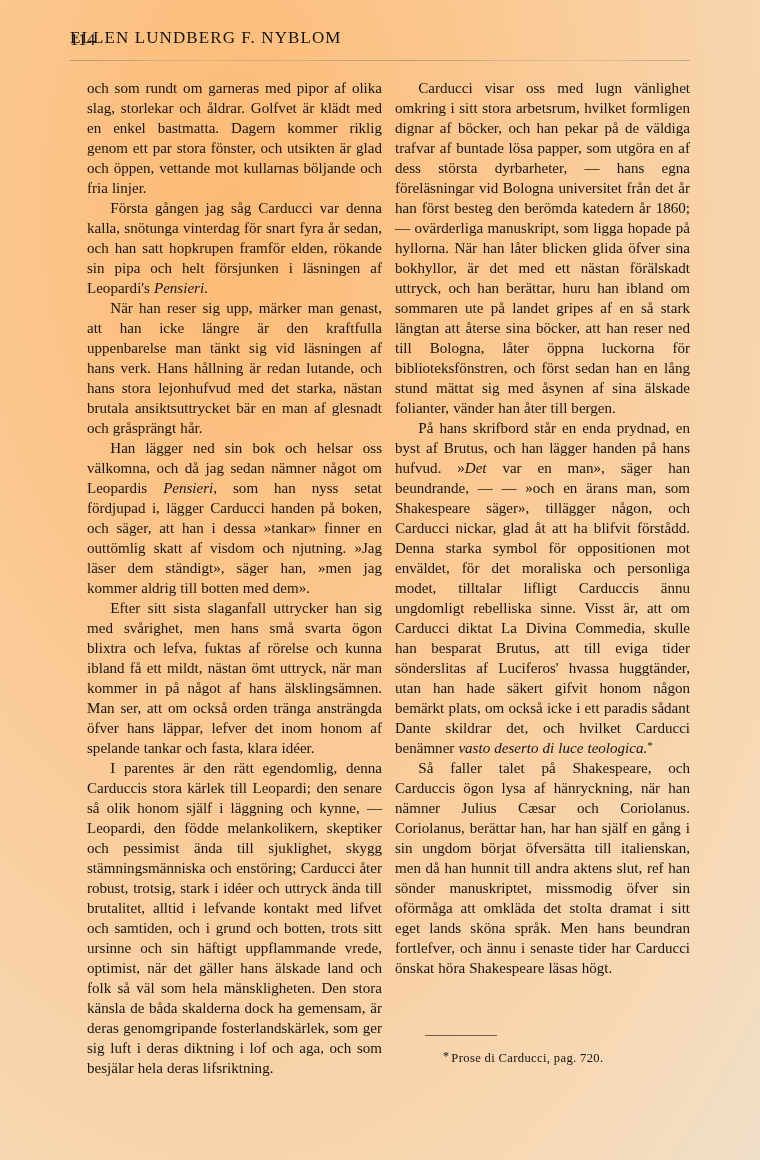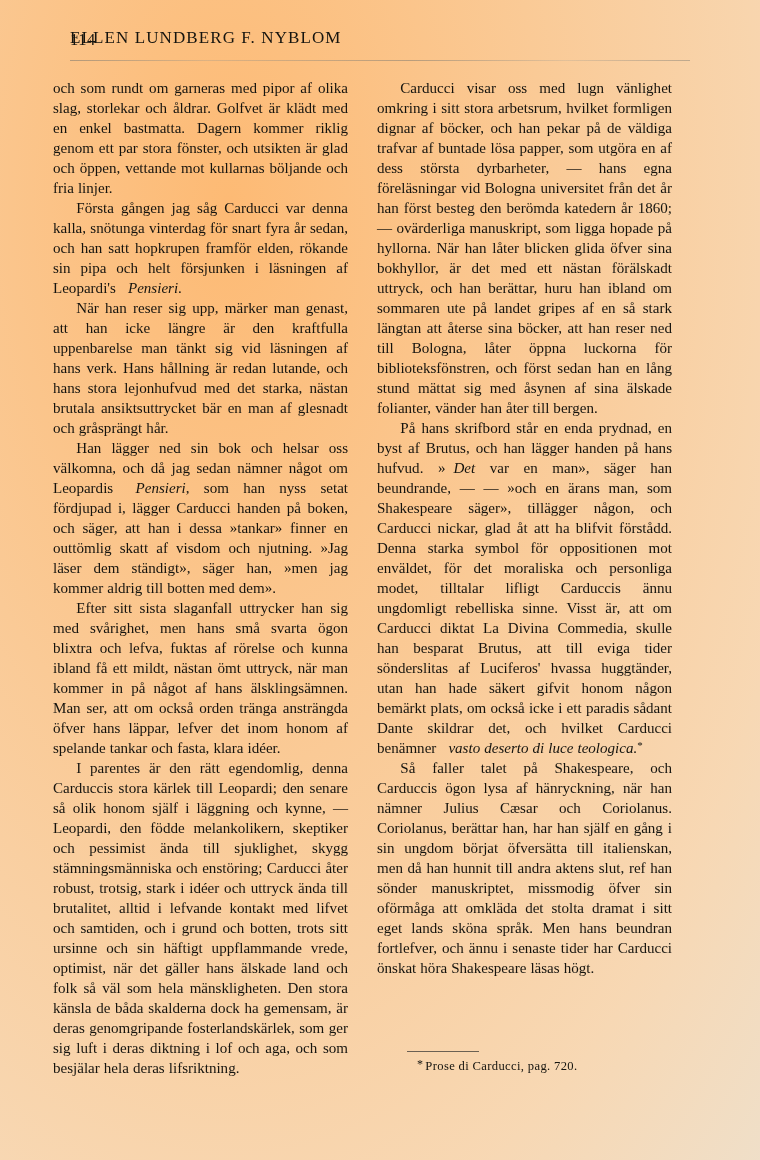--- a/index.html
+++ b/index.html
@@ -70,65 +70,65 @@
       rgba(120,118,110,0.55) 0%,
       rgba(150,148,140,0.30) 22%,
       rgba(120,118,110,0.50) 55%,
       rgba(160,158,150,0.25) 80%,
       rgba(120,118,110,0.45) 100%);
   }
 
   
   .columns {
     position: absolute;
-    left: 53px;
+    left: 87px;
     top: 78px;
     width: 620px;
     height: 1000px;
     display: flex;
-    gap: 29px;
+    gap: 13px;
   }
   .col {
     width: 295px;
     flex: 0 0 295px;
     position: relative;
   }
 
   p.para {
     margin: 0;
     font-size: 15.05px;
     line-height: 20.0px;
     text-align: justify;
     text-indent: 1.55em;
     -webkit-hyphens: none;
     hyphens: none;
     word-spacing: 0.02em;
   }
   p.para.no-indent { text-indent: 0; }
 
-  i, .it { font-style: italic; margin-left: 8px; }
+  i, .it { font-style: italic; }
 
   
   p.para:last-child { }
 
   
   .footnote-wrap {
     position: absolute;
     left: 0;
     bottom: 0;
     width: 100%;
   }
   .footnote-rule {
     width: 72px;
     height: 1px;
     background: rgba(60,58,52,0.75);
     margin: 4px 0 3px 30px;
   }
   .footnote {
-    margin: 4px;
+    margin: 12px;
     font-size: 12.6px;
     line-height: 16px;
     letter-spacing: 0.35px;
     padding-left: 36px;
   }
   .fn-mark {
     font-size: 12px;
     vertical-align: 0.18em;
     padding-right: 2px;
   }

